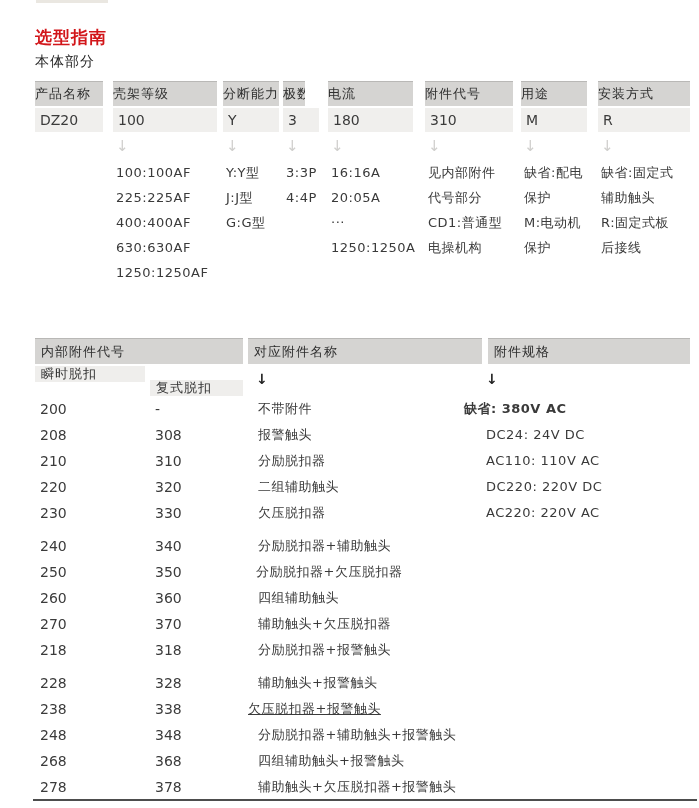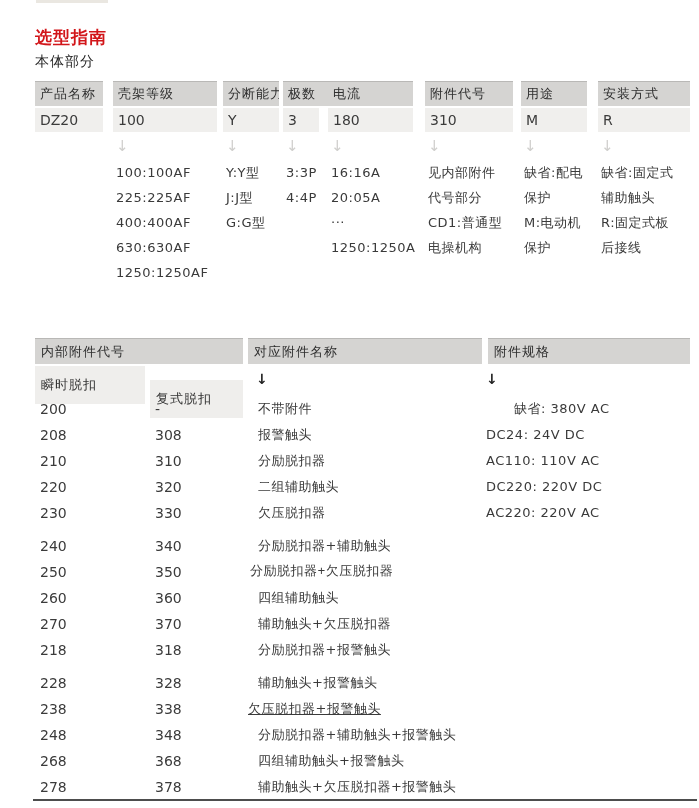--- a/index.html
+++ b/index.html
@@ -9,21 +9,21 @@
   }
   .top-fragment{position:absolute;left:36px;top:0;width:72px;height:3px;background:#d8d3c9;opacity:.55;}
   .title{position:absolute;left:35px;top:26px;margin:0;font-size:17px;font-weight:bold;color:#d2161a;letter-spacing:1px;}
   .subtitle{position:absolute;left:35px;top:53px;font-size:14px;color:#222222;letter-spacing:1px;}
 
   
   .m-head{
     position:absolute;top:81px;height:25px;box-sizing:border-box;
     background:#d5d4d2;border-top:1px solid #b9b8b6;
     font-size:13px;color:#2f2f2f;letter-spacing:1px;
-    display:flex;align-items:center;padding-left:5px;overflow:hidden;white-space:nowrap;
+    display:flex;align-items:center;overflow:hidden;white-space:nowrap;
   }
   .m-val{
     position:absolute;top:108px;height:24px;box-sizing:border-box;
     background:#f0efed;font-size:14px;color:#3b3b3b;
     display:flex;align-items:center;padding-left:5px;white-space:nowrap;
   }
   .m-arrow{
     position:absolute;top:132px;height:28px;width:16px;
     font-size:15px;line-height:28px;color:#d0cfcd;text-align:left;
   }
@@ -33,21 +33,21 @@
   }
 
   
   .a-head{
     position:absolute;height:26px;box-sizing:border-box;
     background:#d5d4d2;border-top:1px solid #b9b8b6;
     font-size:13px;color:#2f2f2f;letter-spacing:1px;
     display:flex;align-items:center;padding-left:6px;white-space:nowrap;overflow:hidden;
   }
   .a-sub{
-    position:absolute;height:38px;box-sizing:border-box;
+    position:absolute;height:16px;box-sizing:border-box;
     background:#efeeec;font-size:13px;color:#333333;letter-spacing:1px;
     display:flex;align-items:center;padding-left:6px;white-space:nowrap;overflow:hidden;
   }
   .a-sub-arrow{position:absolute;height:26px;font-size:14px;line-height:26px;color:#222222;font-weight:bold;}
   .a-row{position:absolute;height:26px;width:699px;}
   .a-cell{position:absolute;top:0;height:26px;line-height:26px;font-size:13px;color:#3a3a3a;white-space:nowrap;letter-spacing:0.5px;}
   .a-cell.num{font-size:14px;color:#3b3b3b;letter-spacing:0;}
   .bottom-rule{position:absolute;left:33px;top:799px;width:664px;height:2px;background:#4d4d4d;}
 </style>
 </head>
@@ -74,21 +74,21 @@
         <div>1250:1250AF</div>
       </div>
       <div class="m-head" style="left: 223px; width: 56px;">分断能力</div>
       <div class="m-val" style="left: 223px; width: 56px;">Y</div>
       <div class="m-arrow" style="left: 226px;">↓</div>
       <div class="m-details" style="left: 226px;">
         <div>Y:Y型</div>
         <div>J:J型</div>
         <div>G:G型</div>
       </div>
-      <div class="m-head" style="left: 283px; width: 56px;">极数</div>
+      <div class="m-head" style="left: 283px; width: 22px;">极数</div>
       <div class="m-val" style="left: 283px; width: 36px;">3</div>
       <div class="m-arrow" style="left: 286px;">↓</div>
       <div class="m-details" style="left: 286px;">
         <div>3:3P</div>
         <div>4:4P</div>
       </div>
       <div class="m-head" style="left: 328px; width: 85px;">电流</div>
       <div class="m-val" style="left: 328px; width: 85px;">180</div>
       <div class="m-arrow" style="left: 331px;">↓</div>
       <div class="m-details" style="left: 331px;">
@@ -134,21 +134,21 @@
     <div class="a-sub" style="left:35px;top:366px;width:110px;">瞬时脱扣</div>
     <div class="a-sub" style="left:150px;top:380px;width:93px;">复式脱扣</div>
     <div class="a-sub-arrow" style="left:256px;top:366px;">↓</div>
     <div class="a-sub-arrow" style="left:486px;top:366px;">↓</div>
 
     <div id="acc-rows">
         <div class="a-row" style="top: 396px;">
           <div class="a-cell num" style="left: 40px;">200</div>
           <div class="a-cell num" style="left: 155px;">-</div>
           <div class="a-cell" style="left: 258px;">不带附件</div>
-          <div class="a-cell" style="left: 514px;">缺省: 380V AC</div>
+          <div class="a-cell" style="left: 464px; font-weight: bold;">缺省: 380V AC</div>
         </div>
         <div class="a-row" style="top: 422px;">
           <div class="a-cell num" style="left: 40px;">208</div>
           <div class="a-cell num" style="left: 155px;">308</div>
           <div class="a-cell" style="left: 258px;">报警触头</div>
           <div class="a-cell" style="left: 486px;">DC24: 24V DC</div>
         </div>
         <div class="a-row" style="top: 448px;">
           <div class="a-cell num" style="left: 40px;">210</div>
           <div class="a-cell num" style="left: 155px;">310</div>
@@ -168,21 +168,21 @@
           <div class="a-cell" style="left: 486px;">AC220: 220V AC</div>
         </div>
         <div class="a-row" style="top: 533px;">
           <div class="a-cell num" style="left: 40px;">240</div>
           <div class="a-cell num" style="left: 155px;">340</div>
           <div class="a-cell" style="left: 258px;">分励脱扣器+辅助触头</div>
         </div>
         <div class="a-row" style="top: 559px;">
           <div class="a-cell num" style="left: 40px;">250</div>
           <div class="a-cell num" style="left: 155px;">350</div>
-          <div class="a-cell" style="left: 250px; font-family: Liberation Mono, monospace;">分励脱扣器+欠压脱扣器</div>
+          <div class="a-cell" style="left: 256px;">分励脱扣器+欠压脱扣器</div>
         </div>
         <div class="a-row" style="top: 585px;">
           <div class="a-cell num" style="left: 40px;">260</div>
           <div class="a-cell num" style="left: 155px;">360</div>
           <div class="a-cell" style="left: 258px;">四组辅助触头</div>
         </div>
         <div class="a-row" style="top: 611px;">
           <div class="a-cell num" style="left: 40px;">270</div>
           <div class="a-cell num" style="left: 155px;">370</div>
           <div class="a-cell" style="left: 258px;">辅助触头+欠压脱扣器</div>

